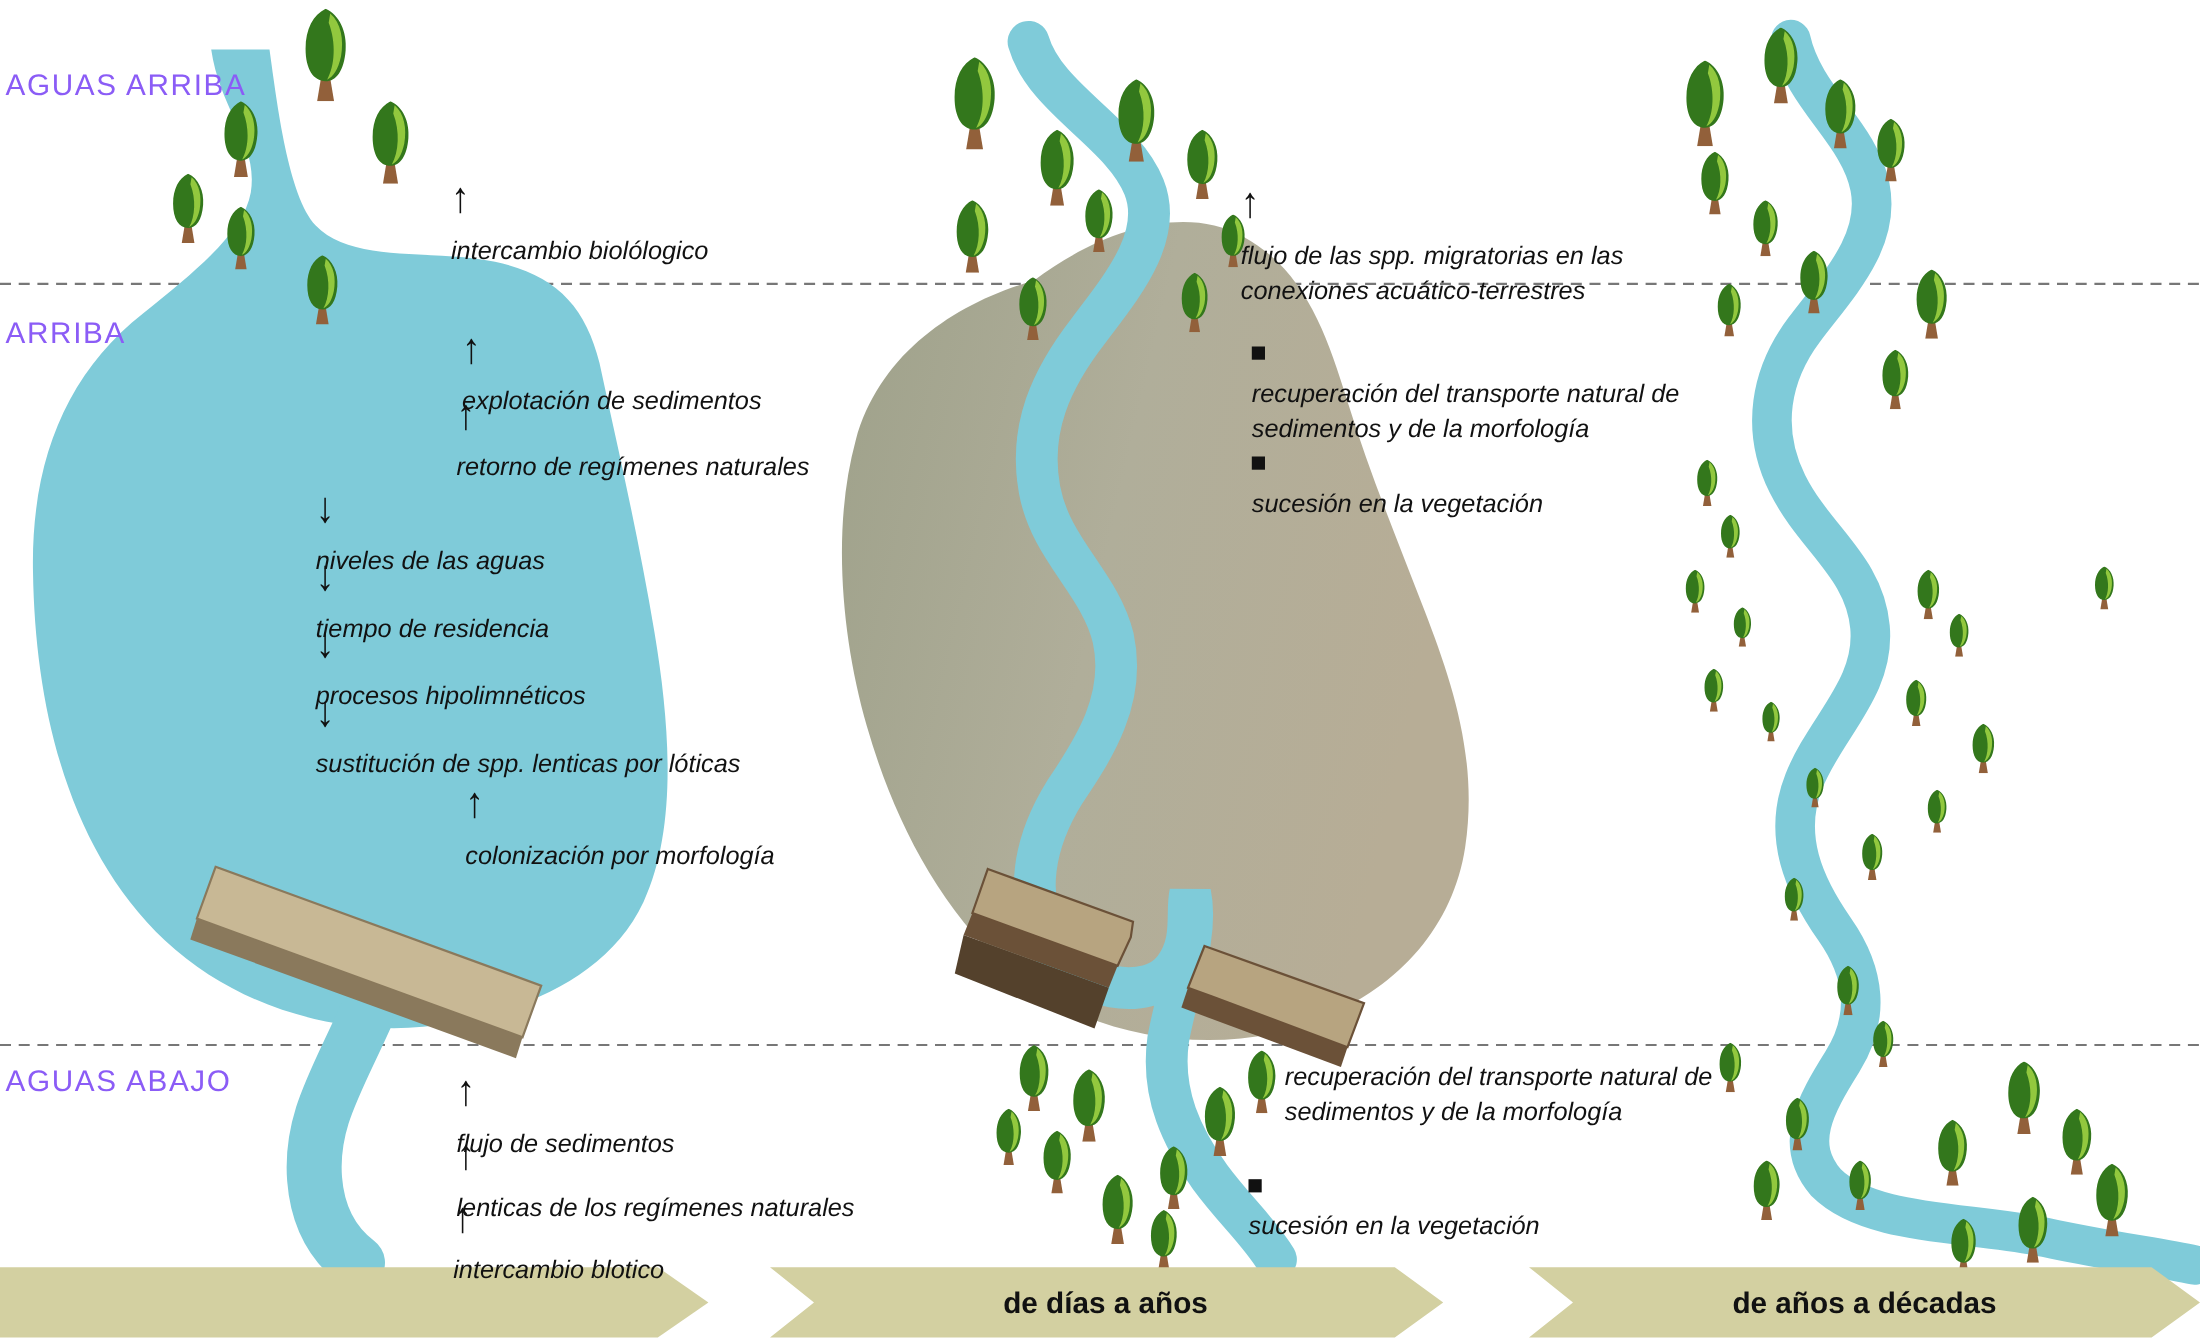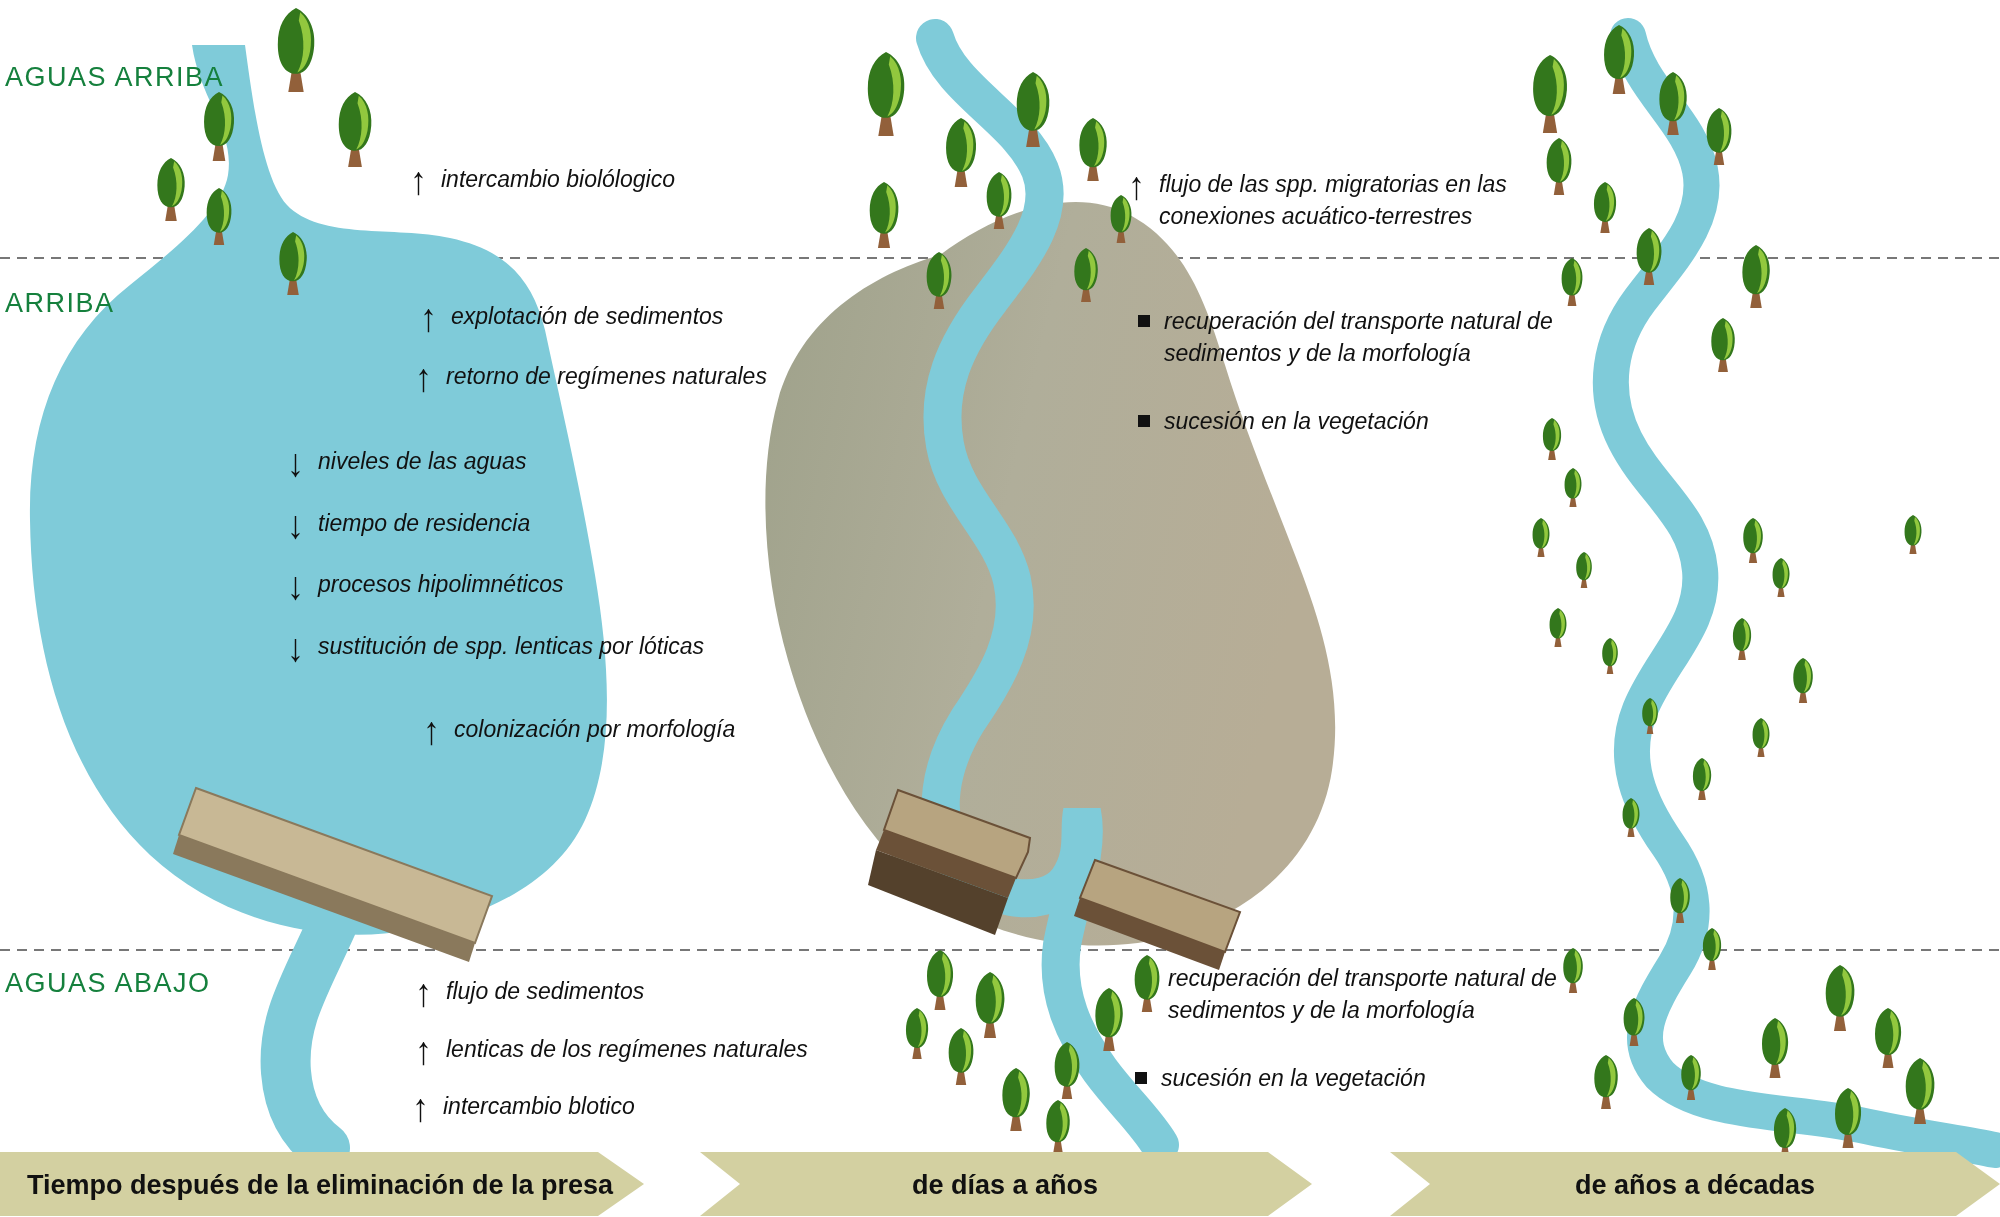--- a/index.html
+++ b/index.html
@@ -2,24 +2,24 @@
 <html><head>
 <meta charset="utf-8">
 <style>
   html,body{margin:0;padding:0;background:#fff;}
   .stage{
     position:relative;width:2000px;height:1217px;overflow:hidden;
     font-family:"Liberation Sans",sans-serif;background:#fff;
   }
   .stage svg.gfx{position:absolute;left:0;top:0;width:2000px;height:1217px;}
   .sec-label{
-    position:absolute;color:#15803d;font-size:27px;letter-spacing:1.5px;
+    position:absolute;color:#8b5cf6;font-size:27px;letter-spacing:1.5px;
     font-weight:400;white-space:nowrap;
   }
-  .ann{position:absolute;display:flex;align-items:flex-start;gap:14px;}
+  .ann{position:absolute;display:flex;align-items:flex-start;gap:14px;flex-direction:column;}
   .ann .txt{
     font-style:italic;font-size:23px;color:#111;line-height:1.4;
   }
   .ic{font-style:normal;font-weight:700;font-size:34px;line-height:1;color:#111;display:inline-block;transform:scaleY(1.15);}
   .ic-up::before{content:"\2191";}
   .ic-down::before{content:"\2193";}
   .ic-sq{width:12px;height:12px;background:#111;margin-top:10px;flex:0 0 auto;}
   .tl-label{
     position:absolute;top:1170px;font-size:27px;font-weight:700;color:#111;
     text-align:center;white-space:nowrap;
@@ -254,17 +254,16 @@
     <span class="txt">sucesión en la vegetación</span>
   </div>
   <div class="ann" style="left:1168px;top:962px">
     <span class="txt" style="width:395px">recuperación del transporte natural de sedimentos y de la morfología</span>
   </div>
   <div class="ann" style="left:1135px;top:1062px">
     <span class="ic-sq"></span>
     <span class="txt">sucesión en la vegetación</span>
   </div>
 
-  <div class="tl-label" style="left:0;width:640px">Tiempo después de la eliminación de la presa</div>
   <div class="tl-label" style="left:700px;width:610px">de días a años</div>
   <div class="tl-label" style="left:1390px;width:610px">de años a décadas</div>
 
 </div>
 
 </body></html>

